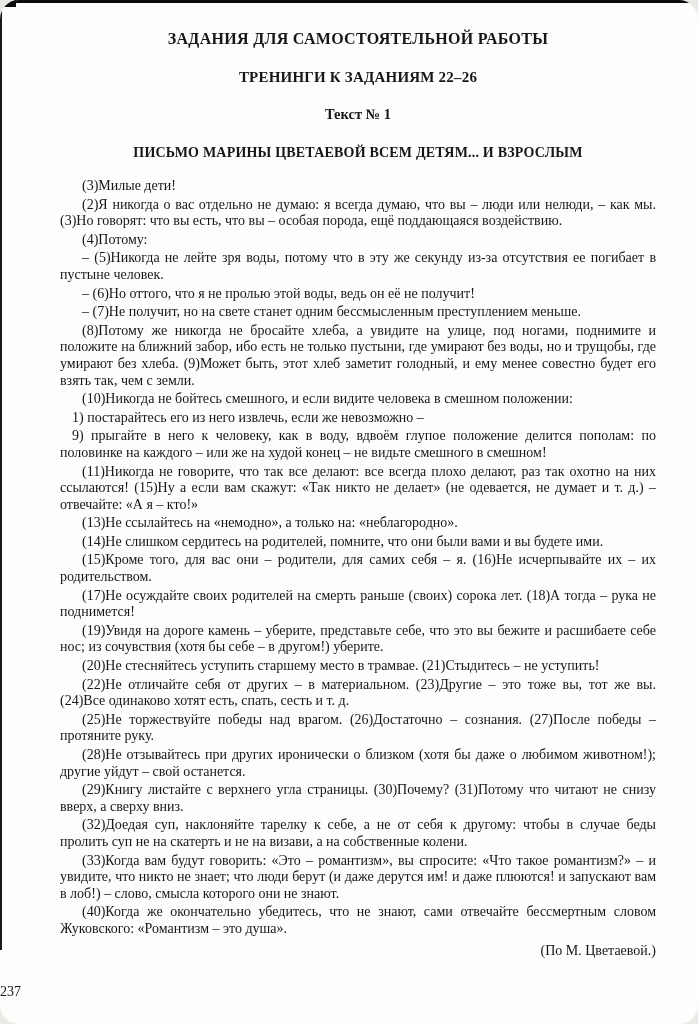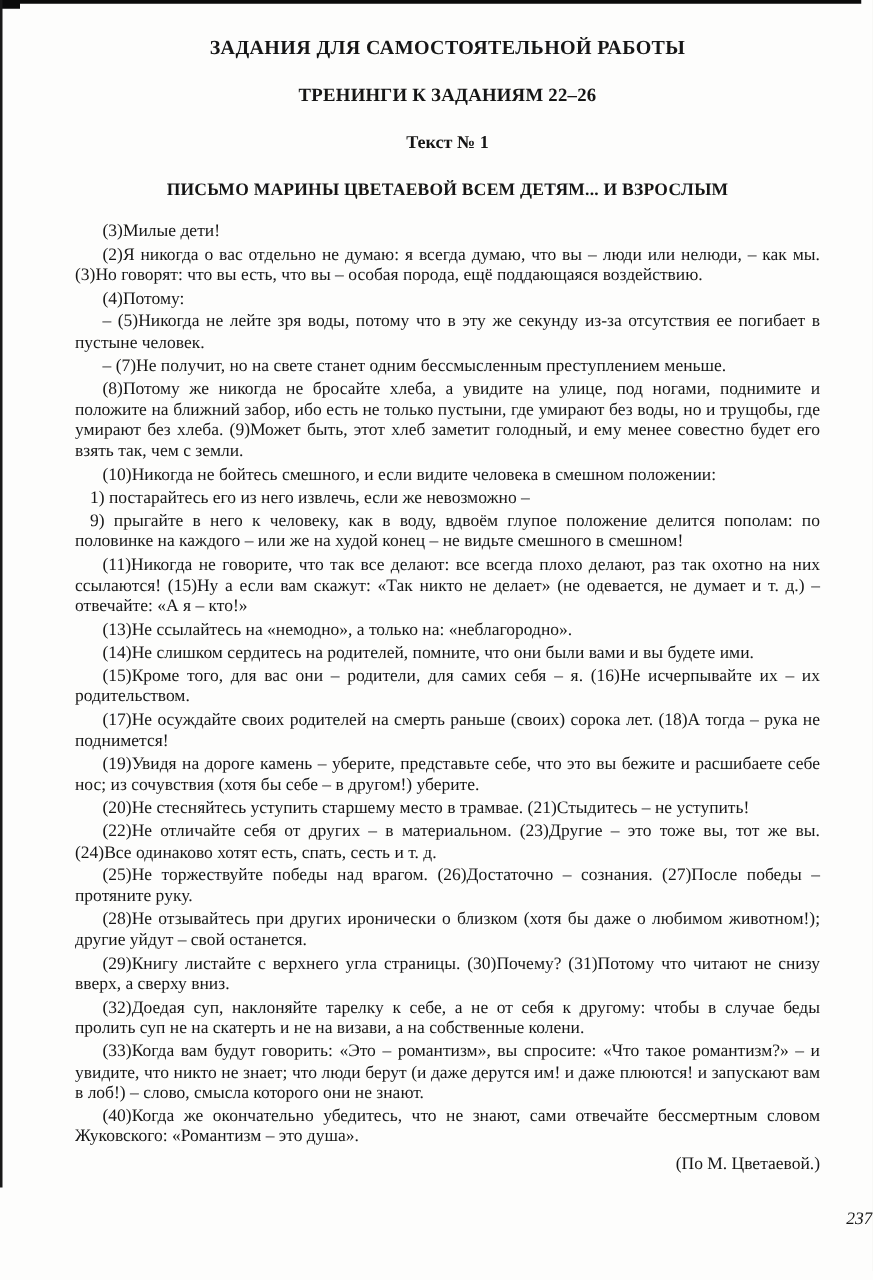--- a/index.html
+++ b/index.html
@@ -8,20 +8,21 @@
     width: 698px; height: 1024px;
     background: #e9e9e5;
     font-family: "Liberation Serif", "DejaVu Serif", serif;
   }
   .page {
     position: relative;
     width: 698px; height: 1024px;
     background: #fdfdfc;
     color: #161616;
     overflow: hidden;
+    border-radius: 19px;
   }
   .content {
     position: absolute; top: 0; left: 0; width: 100%;
     padding: 30px 42px 0 60px;
   }
   .t-center { text-align: center; font-weight: bold; }
   h1.doc-title   { font-size: 16px;   margin: 0 0 21px; letter-spacing: .3px; }
   h2.doc-subtitle{ font-size: 15px;   margin: 0 0 20px; letter-spacing: .2px; }
   h3.text-number { font-size: 14.5px; margin: 0 0 22px; }
   h4.text-heading{ font-size: 14px;   margin: 0 0 17px; letter-spacing: .2px; }
@@ -33,24 +34,23 @@
   }
   .body-text p.indent { text-indent: 22px; }
   .body-text p.list   { text-indent: 12px; }
   .attribution {
     font-size: 14px;
     text-align: right;
     margin-top: 4px;
     line-height: 17px;
   }
   .page-number {
-    position: absolute; left: 0; bottom: 40px;
-    width: 100%; text-align: right;
+    position: absolute; left: 0; bottom: 24px;
+    width: 100%; text-align: left;
     font-size: 14px;
-    font-style: italic;
   }
   
   .artifact-top {
     position: absolute; top: 0; left: 5px;
     width: 684px; height: 3px; background: #0b0b0b;
   }
   .artifact-corner {
     position: absolute; top: 0; left: 0;
     width: 16px; height: 7px; background: #0b0b0b;
   }
@@ -75,20 +75,21 @@
 
     <h3 class="text-number t-center">Текст № 1</h3>
 
     <h4 class="text-heading t-center">ПИСЬМО МАРИНЫ ЦВЕТАЕВОЙ ВСЕМ ДЕТЯМ... И ВЗРОСЛЫМ</h4>
 
     <div class="body-text">
         <p class="indent">(3)Милые дети!</p>
         <p class="indent">(2)Я никогда о вас отдельно не думаю: я всегда думаю, что вы – люди или нелюди, – как мы. (3)Но говорят: что вы есть, что вы – особая порода, ещё поддающаяся воздействию.</p>
         <p class="indent">(4)Потому:</p>
         <p class="indent">– (5)Никогда не лейте зря воды, потому что в эту же секунду из-за отсутствия ее погибает в пустыне человек.</p>
+        <p class="indent">– (6)Но оттого, что я не пролью этой воды, ведь он её не получит!</p>
         <p class="indent">– (7)Не получит, но на свете станет одним бессмысленным преступлением меньше.</p>
         <p class="indent">(8)Потому же никогда не бросайте хлеба, а увидите на улице, под ногами, поднимите и положите на ближний забор, ибо есть не только пустыни, где умирают без воды, но и трущобы, где умирают без хлеба. (9)Может быть, этот хлеб заметит голодный, и ему менее совестно будет его взять так, чем с земли.</p>
         <p class="indent">(10)Никогда не бойтесь смешного, и если видите человека в смешном положении:</p>
         <p class="list">1) постарайтесь его из него извлечь, если же невозможно –</p>
         <p class="list">9) прыгайте в него к человеку, как в воду, вдвоём глупое положение делится пополам: по половинке на каждого – или же на худой конец – не видьте смешного в смешном!</p>
         <p class="indent">(11)Никогда не говорите, что так все делают: все всегда плохо делают, раз так охотно на них ссылаются! (15)Ну а если вам скажут: «Так никто не делает» (не одевается, не думает и т. д.) – отвечайте: «А я – кто!»</p>
         <p class="indent">(13)Не ссылайтесь на «немодно», а только на: «неблагородно».</p>
         <p class="indent">(14)Не слишком сердитесь на родителей, помните, что они были вами и вы будете ими.</p>
         <p class="indent">(15)Кроме того, для вас они – родители, для самих себя – я. (16)Не исчерпывайте их – их родительством.</p>
         <p class="indent">(17)Не осуждайте своих родителей на смерть раньше (своих) сорока лет. (18)А тогда – рука не поднимется!</p>

